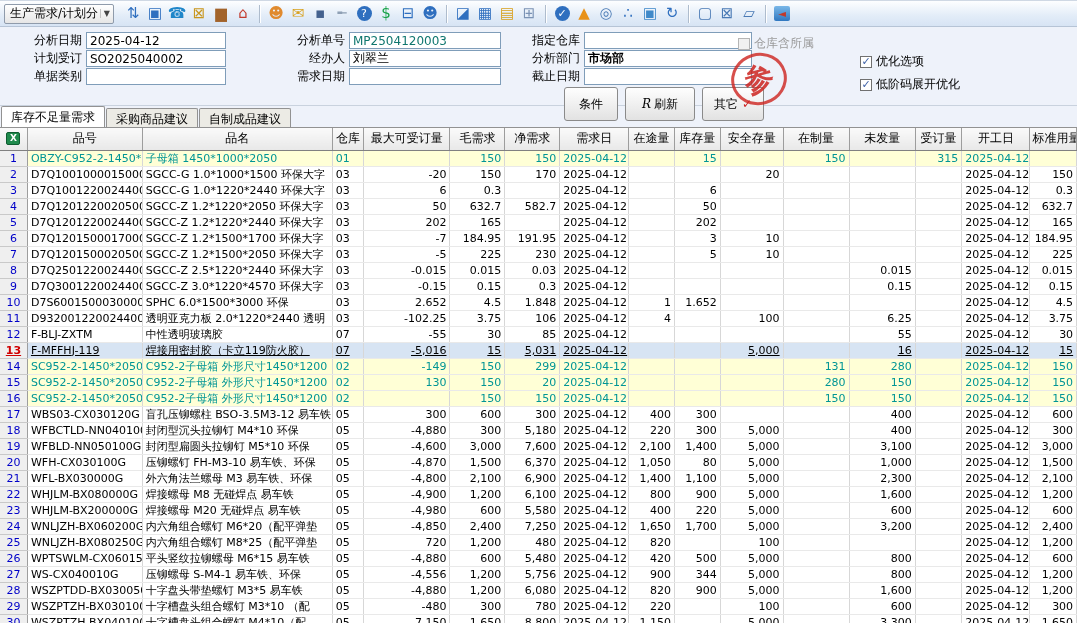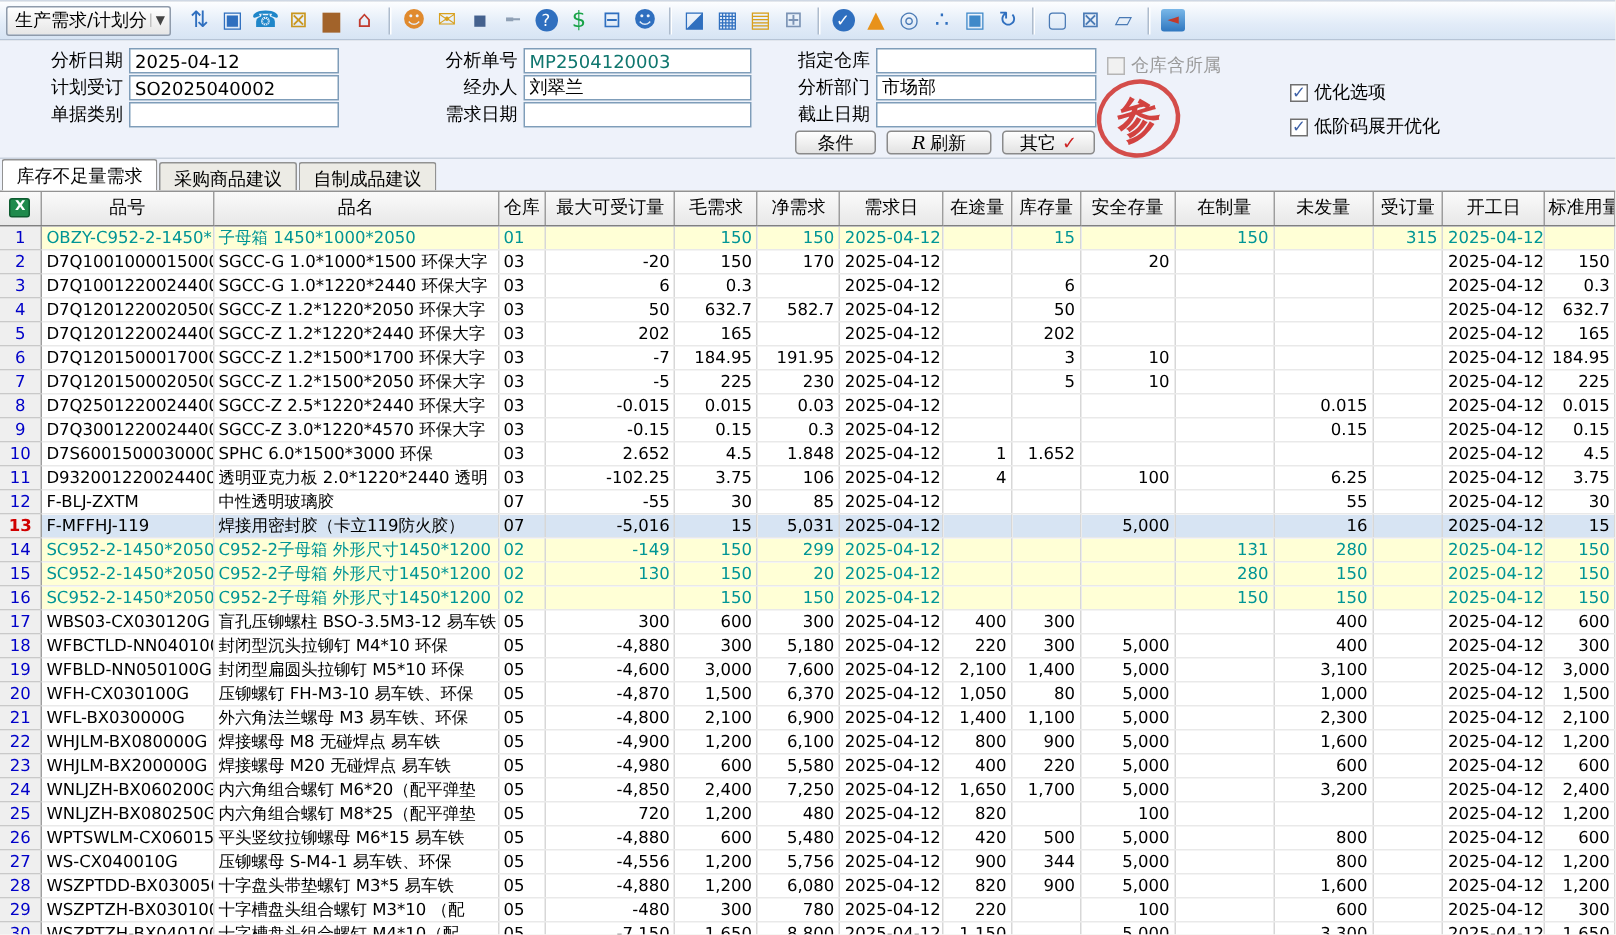--- a/index.html
+++ b/index.html
@@ -29,33 +29,33 @@
 
   
   .formpanel { position:relative; height:79px; background:#eef2fa;
     border-bottom:1px solid #c9d2de; }
   .f { position:absolute; display:flex; align-items:center; font-size:12px; height:17px; }
   .f label { display:inline-block; text-align:right; margin-right:4px; color:#000;
     white-space:pre; }
   .f input { height:17px; border:1px solid #7f9db9; background:#fff; font-size:12px;
     padding:0 3px; font-family:inherit; }
   .lw62 { width:62px; } .lw60 { width:60px; }
-  .iw140 { width:140px; } .iw152 { width:152px; } .iw145 { width:147px; } .iw412 { width:412px; }
+  .iw140 { width:140px; } .iw152 { width:152px; } .iw145 { width:168px;font-weight:bold; } .iw412 { width:412px; }
   .maroon { color:#0f766e; }
 
   .cb { position:absolute; display:flex; align-items:center; font-size:12px; cursor:pointer; }
   .cb .box { width:12px; height:12px; border:1px solid #707070; background:#fff;
     margin-right:4px; font-size:11px; line-height:10px; color:#3f62a8; text-align:center;
     font-weight:bold; }
   .cb.disabled .box { border-color:#b5b5b5; background:#f1f1f1; }
   .cb.disabled { color:#9a9a9a; }
 
-  .btn { position:absolute; height:16px; border:1px solid #8a8a8a; border-radius:3px;
+  .btn { position:absolute; height:34px; border:1px solid #8a8a8a; border-radius:3px;
     background:linear-gradient(#fefefe,#e2e2e2); font-size:12px; display:flex;
-    align-items:center; justify-content:center; cursor:pointer; font-family:inherit; }
+    align-items:center; justify-content:center; cursor:pointer; font-family:inherit;margin-left:34px; }
   .btn .accel { font-family:"DejaVu Serif","Liberation Serif",serif; font-style:italic;
     margin-right:3px; }
   .btn .redcheck { color:#cc2222; font-weight:bold; margin-left:4px; }
 
   .stamp { position:absolute; left:731px; top:26px; width:56px; height:52px;
     border:3px solid rgba(205,35,30,.8); border-radius:50%;
     transform:rotate(-16deg); display:flex; align-items:center; justify-content:center;
     color:rgba(205,35,30,.85); font-size:30px; font-family:"DejaVu Serif",serif;
     font-weight:bold; pointer-events:none; }
 
@@ -75,21 +75,21 @@
     font-weight:normal; color:#000; border-right:1px solid #9d9d9d;
     border-bottom:1px solid #808080; white-space:nowrap; overflow:hidden; padding:0 2px; }
   td { height:14.78px; font-size:11px; border-right:1px solid #d7d7d7;
     border-bottom:1px solid #e9e9e9; white-space:nowrap; overflow:hidden;
     padding:0 3px; color:#000; }
   td.num { background:#efefef; color:#0000c8; text-align:center;
     border-right:1px solid #9d9d9d; border-bottom:1px solid #c9c9c9; padding:0; }
   tr.sel td.num { color:#d00000; font-weight:bold; }
   td.l { text-align:left; } td.r { text-align:right; }
   tr.teal td { background:#ffffd6; color:#009595; }
-  tr.sel td { background:#d7e4f3; color:#000; }
+  tr.sel td { background:#d7e4f3; color:#000;text-decoration:underline; }
   tr.sel td.num { background:#efefef; }
   tr.teal td.num { background:#efefef; color:#0000c8; }
   .xlicon { width:14px; height:13px; margin:0 auto; background:#1f8a4c;
     border:1px solid #0e5c30; color:#fff; font-size:9px; line-height:11px;
     font-weight:bold; text-align:center; border-radius:2px; cursor:pointer; }
 </style>
 </head>
 <body>
 
 <div class="toolbar">

